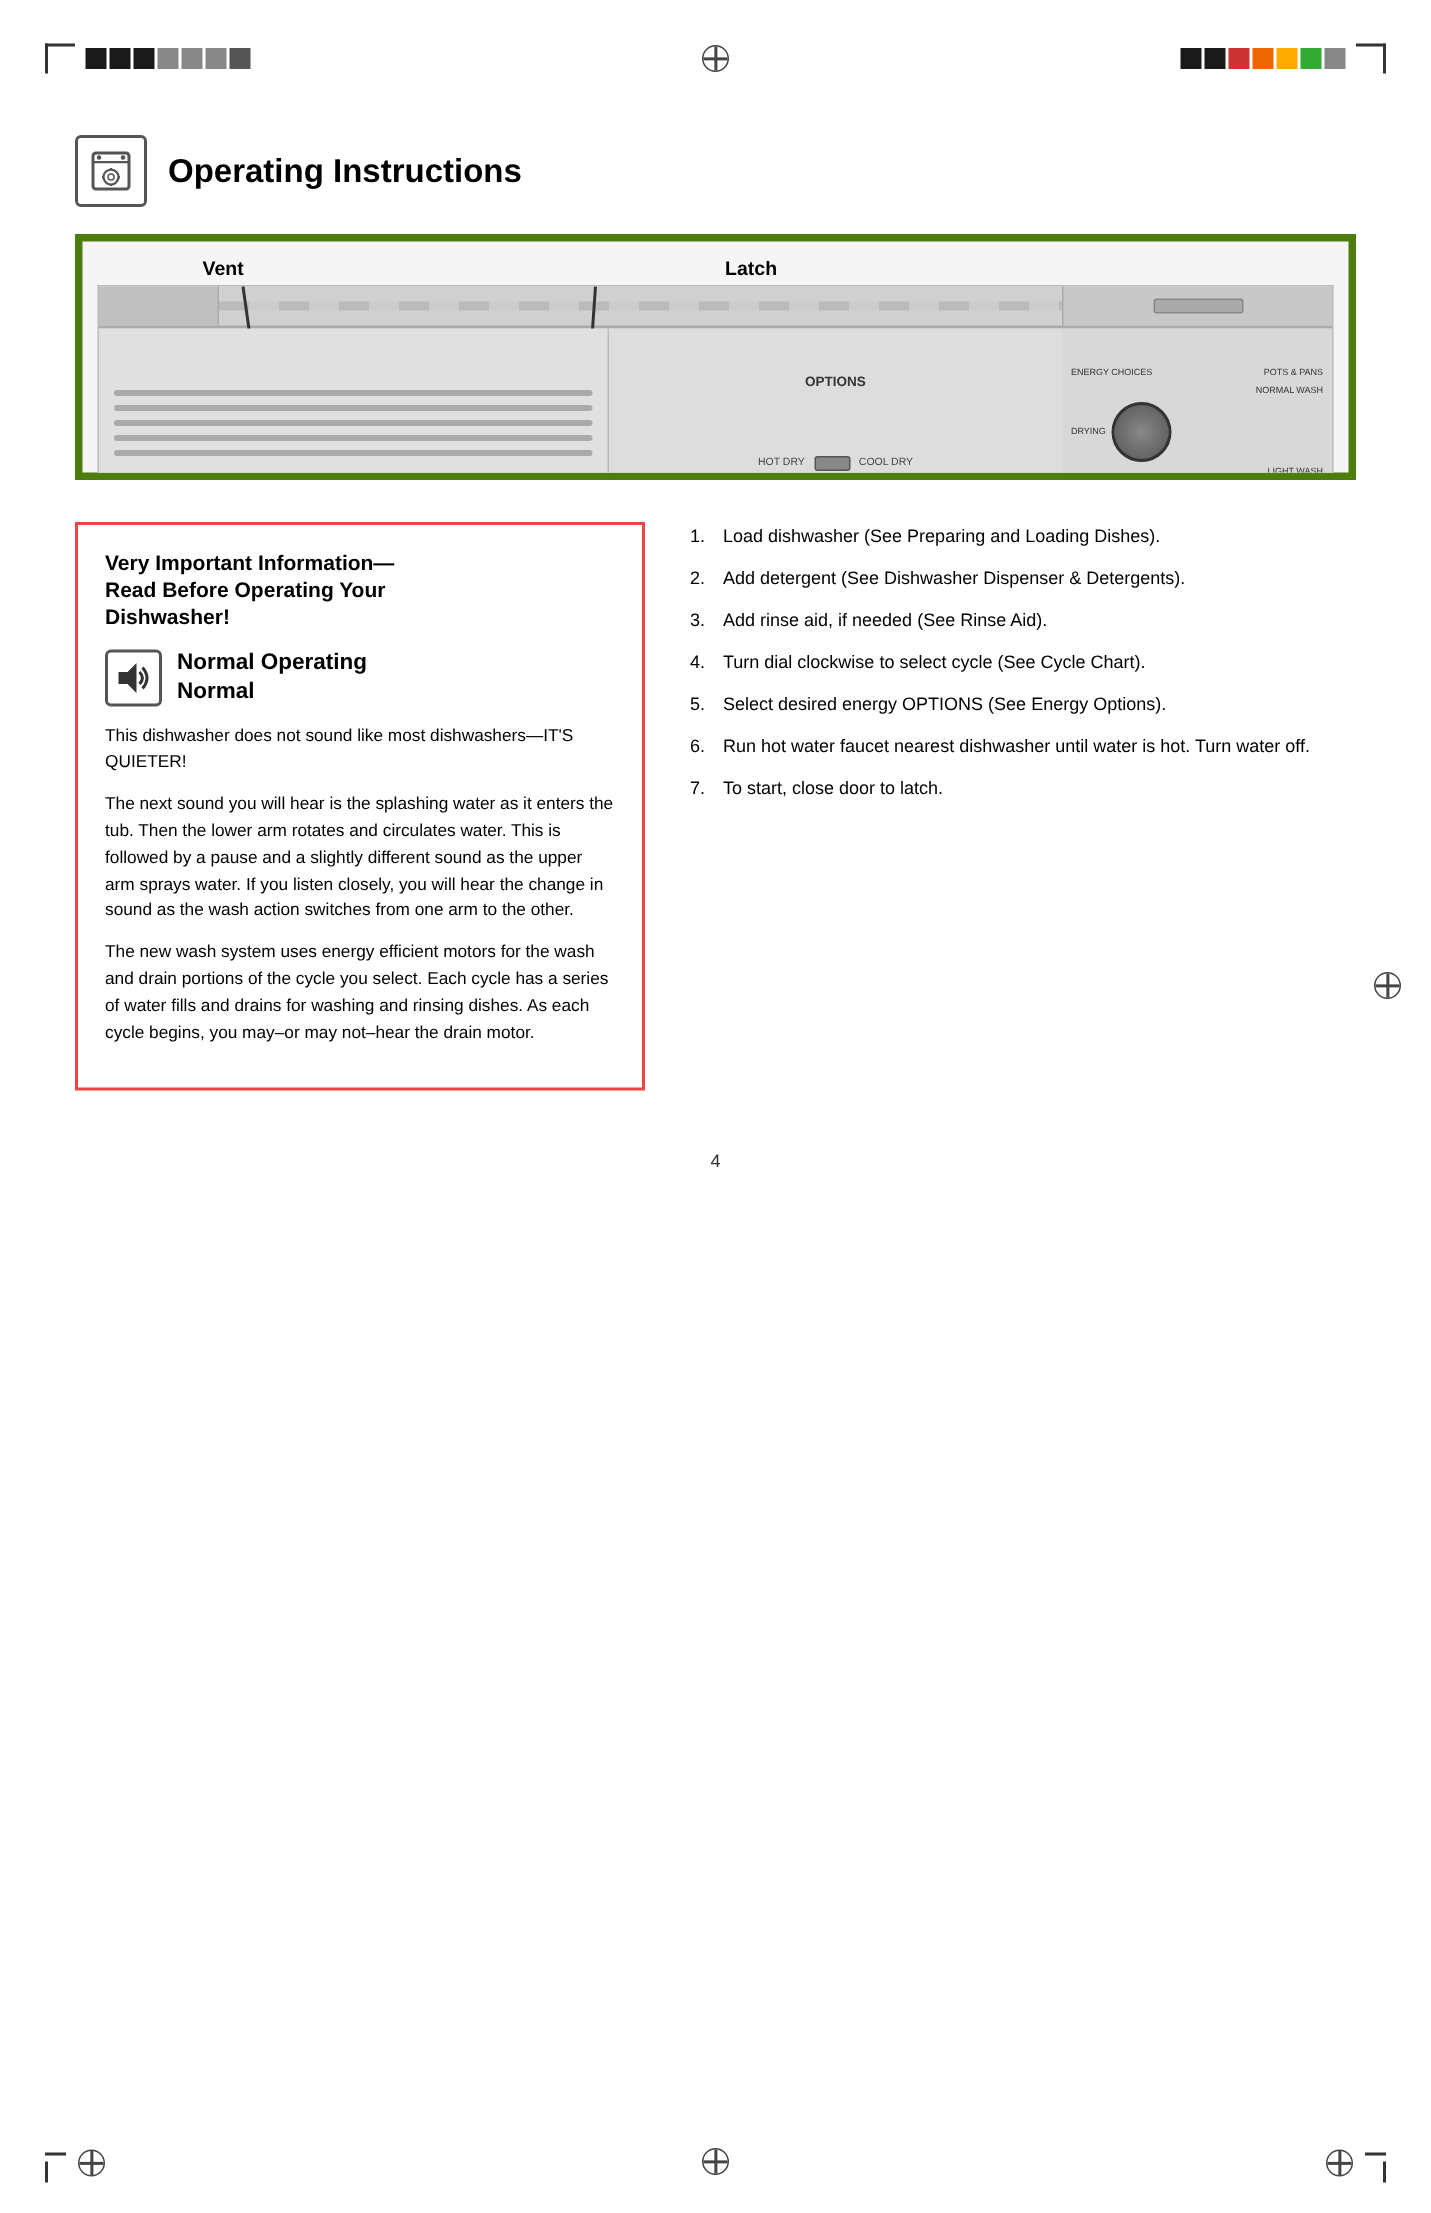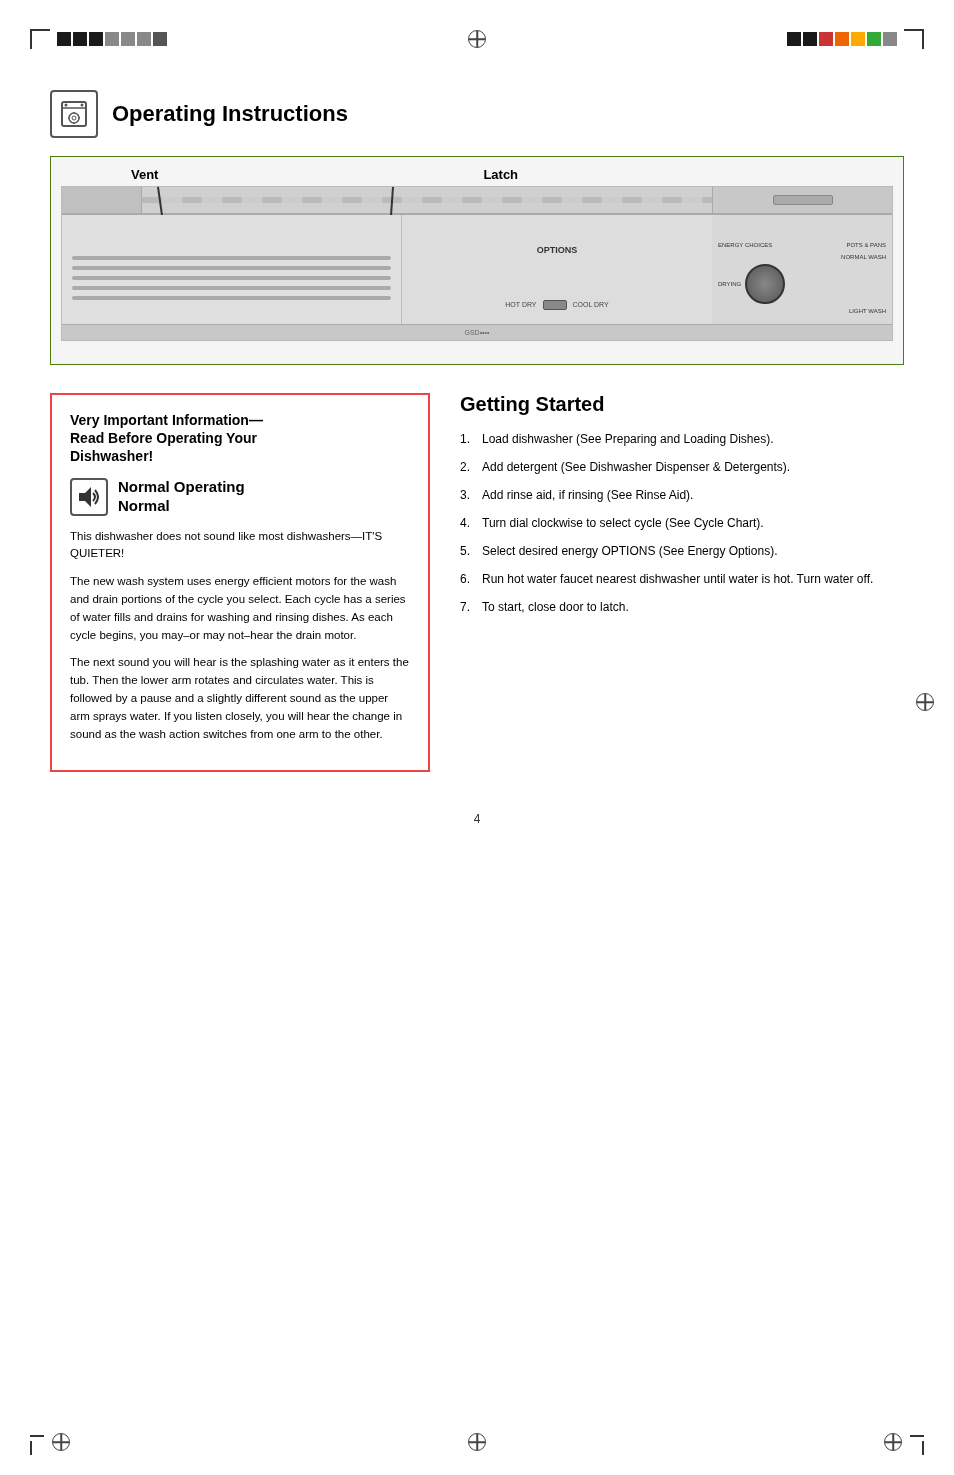--- a/index.html
+++ b/index.html
@@ -103,26 +103,26 @@
       width: 32px; height: 32px;
     }
     .section-title {
       font-size: 22px;
       font-weight: bold;
       color: #000;
     }
 
     
     .dishwasher-diagram {
-      border: 1px solid #4d7c0f;
+      border: 5px solid #4d7c0f;
       background: #f5f5f5;
       margin-bottom: 28px;
       padding: 0;
       position: relative;
-      height: 209px;
+      height: 164px;
       overflow: hidden;
     }
 
     .diagram-labels {
       display: flex;
       justify-content: space-between;
       padding: 10px 60px 4px 80px;
       font-size: 13px;
       font-weight: bold;
       color: #000;
@@ -465,46 +465,45 @@
               <path d="M20,7 Q26,14 20,21" stroke="#333" stroke-width="2" fill="none"></path>
             </svg>
           </div>
           <div class="nos-title">
             <div>Normal Operating</div>
             <div>Normal</div>
           </div>
         </div>
 
         <p class="body-text">This dishwasher does not sound like most dishwashers—IT'S QUIETER!</p>
+        <p class="body-text">The next sound you will hear is the splashing water as it enters the tub. Then the lower arm rotates and circulates water. This is followed by a pause and a slightly different sound as the upper arm sprays water. If you listen closely, you will hear the change in sound as the wash action switches from one arm to the other.</p>
         <p class="body-text">The new wash system uses energy efficient motors for the wash and drain portions of the cycle you select. Each cycle has a series of water fills and drains for washing and rinsing dishes. As each cycle begins, you may–or may not–hear the drain motor.</p>
-        <p class="body-text">The next sound you will hear is the splashing water as it enters the tub. Then the lower arm rotates and circulates water. This is followed by a pause and a slightly different sound as the upper arm sprays water. If you listen closely, you will hear the change in sound as the wash action switches from one arm to the other.</p>
       </div>
     </div>
 
     <div class="col-right">
 
       <div style="position:relative;">
         <div style="position:absolute; right:-30px; top:300px;">
           <div class="reg-mark"></div>
         </div>
       </div>
 
-      <h2 class="getting-started-title">Getting Started</h2>
       <ol class="steps-list">
         <li>
           <span class="step-num">1.</span>
           <span>Load dishwasher (See Preparing and Loading Dishes).</span>
         </li>
         <li>
           <span class="step-num">2.</span>
           <span>Add detergent (See Dishwasher Dispenser &amp; Detergents).</span>
         </li>
         <li>
           <span class="step-num">3.</span>
-          <span>Add rinse aid, if rinsing (See Rinse Aid).</span>
+          <span>Add rinse aid, if needed (See Rinse Aid).</span>
         </li>
         <li>
           <span class="step-num">4.</span>
           <span>Turn dial clockwise to select cycle (See Cycle Chart).</span>
         </li>
         <li>
           <span class="step-num">5.</span>
           <span>Select desired energy OPTIONS (See Energy Options).</span>
         </li>
         <li>

